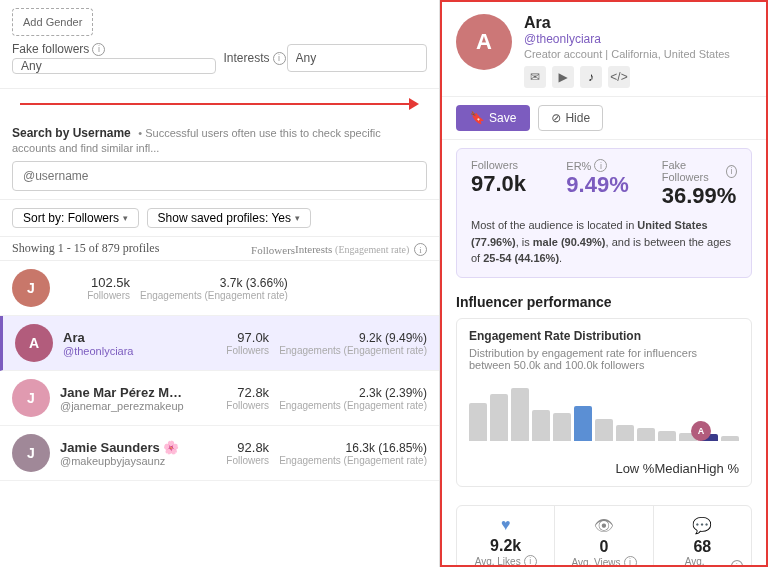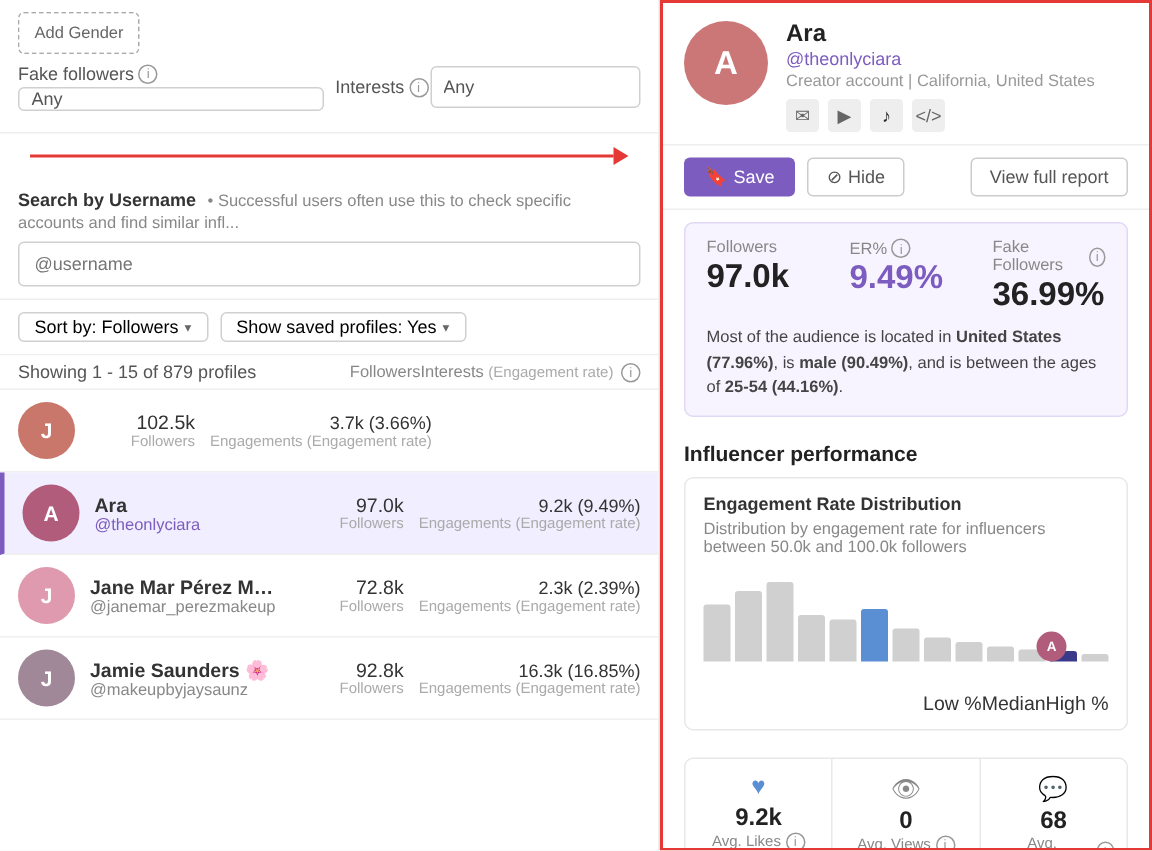--- a/index.html
+++ b/index.html
@@ -157,21 +157,21 @@
       <span>Sort by: Followers</span>
       <span class="chevron-down">▾</span>
     </button>
     <button class="sort-btn">
       <span>Show saved profiles: Yes</span>
       <span class="chevron-down">▾</span>
     </button>
   </div>
 
   <div style="padding: 4px 12px; background:#fff; border-bottom:1px solid #eee;">
-    <div style="display:flex; align-items:center;">
+    <div style="display:flex; align-items:flex-end;font-family:Liberation Serif, serif;">
       <span style="font-size:12px; color:#555; flex:1;">Showing 1 - 15 of 879 profiles</span>
       <span style="font-size:11px; color:#888; min-width:70px; text-align:right;">Followers</span>
       <span style="font-size:11px; color:#888; min-width:110px; text-align:right;">
         <span>Interests</span>
         <span style="color:#aaa; font-size:10px;">(Engagement rate)</span>
         <span class="info-icon" style="margin-left:2px;">i</span>
       </span>
     </div>
   </div>
 
@@ -261,21 +261,20 @@
 
   <div class="action-buttons">
     <button class="btn-save">
       <span>🔖</span>
       <span>Save</span>
     </button>
     <button class="btn-hide">
       <span>⊘</span>
       <span>Hide</span>
     </button>
-    <button class="btn-full-report">View full report</button>
   </div>
 
   <div class="stats-section">
     <div class="stats-row">
       <div class="stat-item">
         <div class="stat-label">
           <span>Followers</span>
         </div>
         <div class="stat-value">97.0k</div>
       </div>

